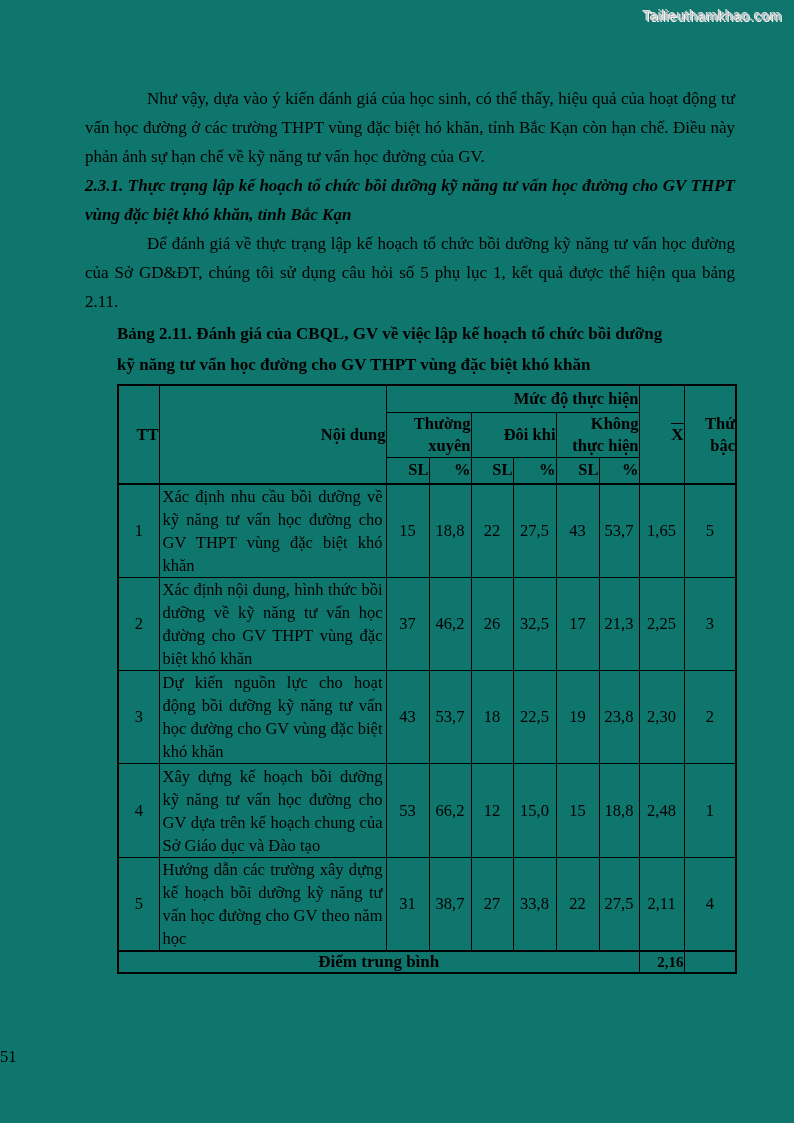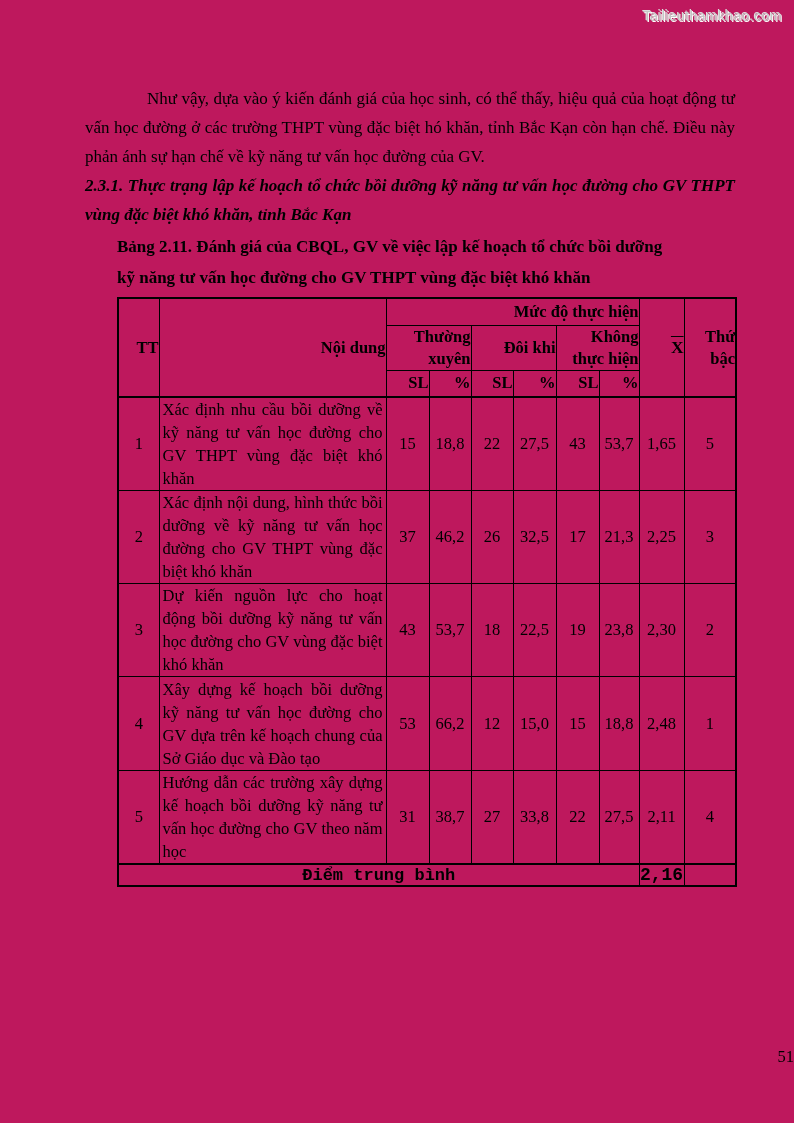--- a/index.html
+++ b/index.html
@@ -1,20 +1,20 @@
 <!DOCTYPE html>
 <html><head>
 <meta charset="utf-8">
 <style>
   html, body { margin: 0; padding: 0; background: #ffffff; }
   .page {
     position: relative;
     width: 794px;
     height: 1123px;
-    background: #be185d;
+    background: #0f766e;
     color: #000;
     font-family: "Liberation Serif", "DejaVu Serif", serif;
     overflow: hidden;
   }
   .watermark {
     position: absolute;
     top: 8px;
     right: 12px;
     font-family: "Liberation Sans", "DejaVu Sans", sans-serif;
     font-size: 14px;
@@ -84,44 +84,45 @@
   }
   .xbar { text-decoration: overline; font-size: 17.5px; }
   tr.hr1 { height: 27px; }
   tr.hr2 { height: 45px; }
   tr.hr3 { height: 27px; }
   tr.r1 { height: 81px; }
   tr.r2 { height: 92px; }
   tr.r3 { height: 93px; }
   tr.r4 { height: 94px; }
   tr.r5 { height: 75px; }
-  tr.rf { height: 16px; font-family: Liberation Mono, monospace; }
+  tr.rf { height: 16px; }
   tbody tr:first-child td { border-top: 2px solid #000; }
   tr.rf td { border-top: 2px solid #000; }
   td.avg-label { font-weight: bold; text-align: center; font-size: 17px; vertical-align: middle; }
-  td.avg-value { font-weight: bold; text-align: center; font-size: 18px; vertical-align: middle; }
+  td.avg-value { font-weight: bold; text-align: right; font-size: 15px; vertical-align: middle; }
   .page-number {
     position: absolute;
     bottom: 56px;
     left: 0;
     width: 100%;
-    text-align: right;
+    text-align: left;
     font-size: 16.5px;
   }
 </style>
 </head>
 <body>
 
 <div class="page">
 
   <div class="watermark">Tailieuthamkhao.com</div>
 
   <div class="content">
     <p class="body-text">Như vậy, dựa vào ý kiến đánh giá của học sinh, có thể thấy, hiệu quả của hoạt động tư vấn học đường ở các trường THPT vùng đặc biệt hó khăn, tỉnh Bắc Kạn còn hạn chế. Điều này phản ánh sự hạn chế về kỹ năng tư vấn học đường của GV.</p>
     <p class="heading heading-italic">2.3.1. Thực trạng lập kế hoạch tổ chức bồi dưỡng kỹ năng tư vấn học đường cho GV THPT vùng đặc biệt khó khăn, tỉnh Bắc Kạn</p>
+    <p class="body-text">Để đánh giá về thực trạng lập kế hoạch tổ chức bồi dưỡng kỹ năng tư vấn học đường của Sở GD&amp;ĐT, chúng tôi sử dụng câu hỏi số 5 phụ lục 1, kết quả được thể hiện qua bảng 2.11.</p>
 
     <div class="caption-block">
       <div>Bảng 2.11. Đánh giá của CBQL, GV về việc lập kế hoạch tổ chức bồi dưỡng</div>
       <div>kỹ năng tư vấn học đường cho GV THPT vùng đặc biệt khó khăn</div>
     </div>
 
     <table class="data-table">
       <colgroup>
         <col style="width:41px">
         <col style="width:227px">

